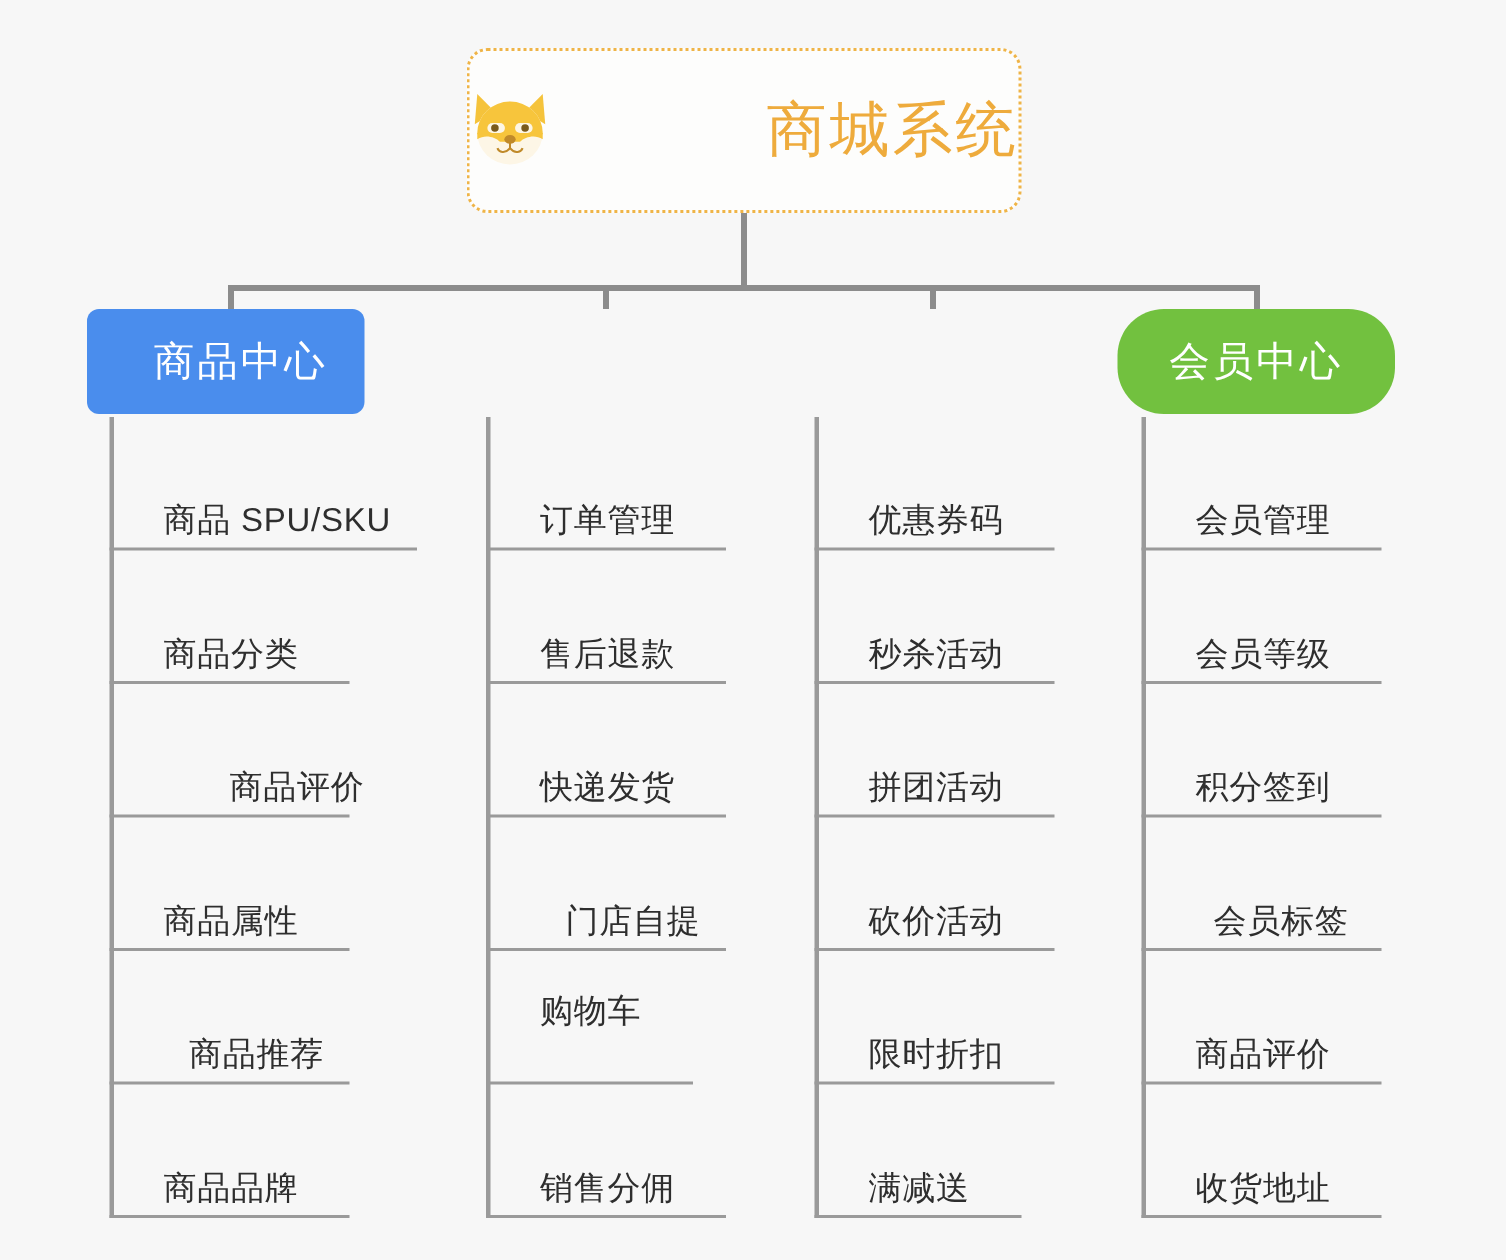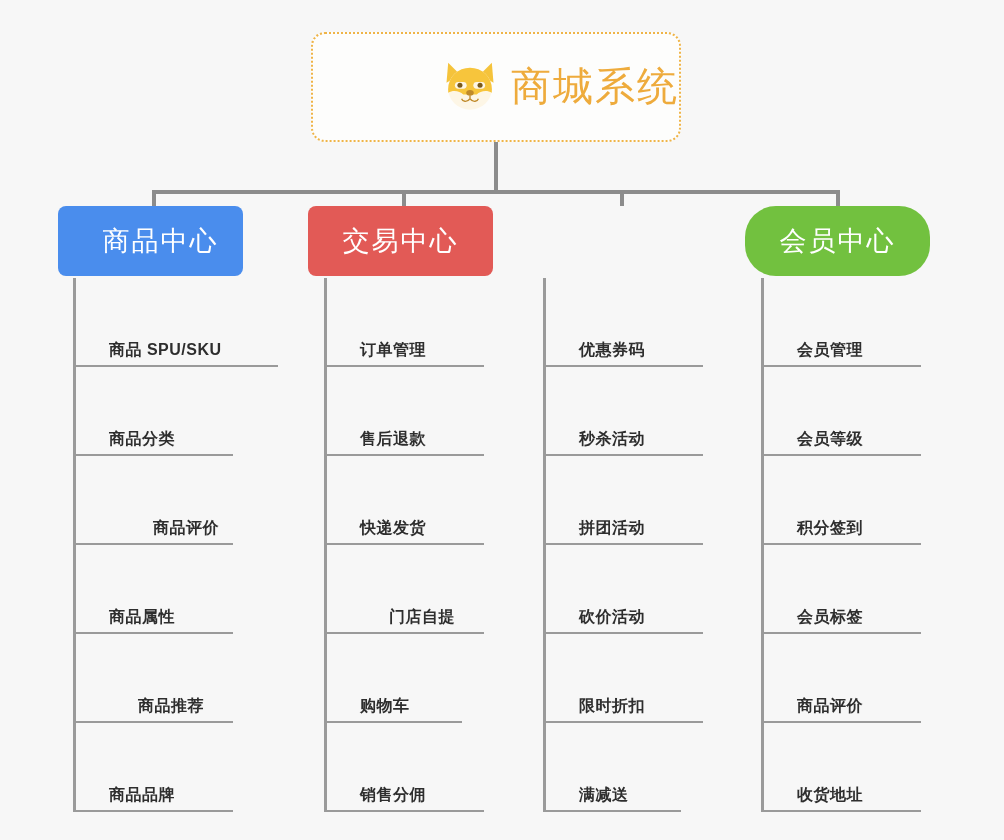--- a/index.html
+++ b/index.html
@@ -28,23 +28,22 @@
     left: 311px;
     top: 32px;
     width: 370px;
     height: 110px;
     box-sizing: border-box;
     background: #fdfdfc;
     border: 2px dotted #efb447;
     border-radius: 14px;
     display: flex;
     align-items: center;
-    justify-content: flex-end;
+    justify-content: space-between;
     gap: 14px;
-    font-family: Liberation Serif, serif;
   }
   .root-title {
     font-size: 40px;
     color: #eeab3c;
     letter-spacing: 2px;
     line-height: 1;
     white-space: nowrap;
   }
   .shiba-icon {
     width: 54px;
@@ -89,27 +88,26 @@
   .leaf-item {
     position: absolute;
     left: 0;
     height: 89px;
     box-sizing: border-box;
     display: flex;
     align-items: flex-end;
     border-bottom: 2px solid #9a9a9a;
   }
   .leaf-label {
-    font-size: 16px;
+    font-size: 22px;
     color: #2e2e2e;
     line-height: 1;
     padding: 0 0 7px 36px;
     white-space: nowrap;
     letter-spacing: 0.5px;
-    font-weight: bold;
   }
 </style>
 </head>
 <body>
 
 <div id="diagram-root">
 
   <div class="root-node">
     <svg class="shiba-icon" viewBox="0 0 64 62" aria-hidden="true">
 
@@ -141,23 +139,20 @@
   <div class="conn conn-h" style="left:152px; top:190px; width:688px; height:4px;"></div>
 
   <div class="conn conn-v" style="left:152px; top:190px; width:4px; height:16px;"></div>
   <div class="conn conn-v" style="left:402px; top:190px; width:4px; height:16px;"></div>
   <div class="conn conn-v" style="left:620px; top:190px; width:4px; height:16px;"></div>
   <div class="conn conn-v" style="left:836px; top:190px; width:4px; height:16px;"></div>
 
   <div class="cat-box" style="left:58px; top:206px; width:185px; background:#4a8ded;padding-left:20px;">
     <span>商品中心</span>
   </div>
-  <div class="cat-box" style="left:308px; top:206px; width:185px; background:#e25a56;">
-    <span>交易中心</span>
-  </div>
   <div class="cat-box" style="left:745px; top:206px; width:185px; background:#72c13f;border-radius:31px;">
     <span>会员中心</span>
   </div>
 
   <div class="leaf-col" style="left:73px;">
     <div class="leaf-spine" style="height:534px;"></div>
     <div class="leaf-item" style="top:0px;   width:205px;">
       <span class="leaf-label">商品 SPU/SKU</span>
     </div>
     <div class="leaf-item" style="top:89px;  width:160px;">
@@ -184,21 +179,21 @@
     </div>
     <div class="leaf-item" style="top:89px;  width:160px;">
       <span class="leaf-label">售后退款</span>
     </div>
     <div class="leaf-item" style="top:178px; width:160px;">
       <span class="leaf-label">快递发货</span>
     </div>
     <div class="leaf-item" style="top:267px; width:160px;justify-content:center;">
       <span class="leaf-label">门店自提</span>
     </div>
-    <div class="leaf-item" style="top:356px; width:138px;">
+    <div class="leaf-item" style="top:356px; width:138px;align-items:center;">
       <span class="leaf-label">购物车</span>
     </div>
     <div class="leaf-item" style="top:445px; width:160px;">
       <span class="leaf-label">销售分佣</span>
     </div>
   </div>
 
   <div class="leaf-col" style="left:543px;">
     <div class="leaf-spine" style="height:534px;"></div>
     <div class="leaf-item" style="top:0px;   width:160px;">
@@ -225,21 +220,21 @@
     <div class="leaf-spine" style="height:534px;"></div>
     <div class="leaf-item" style="top:0px;   width:160px;">
       <span class="leaf-label">会员管理</span>
     </div>
     <div class="leaf-item" style="top:89px;  width:160px;">
       <span class="leaf-label">会员等级</span>
     </div>
     <div class="leaf-item" style="top:178px; width:160px;">
       <span class="leaf-label">积分签到</span>
     </div>
-    <div class="leaf-item" style="top:267px; width:160px;">
+    <div class="leaf-item" style="top:267px; width:160px;padding-left:12px;">
       <span class="leaf-label">会员标签</span>
     </div>
     <div class="leaf-item" style="top:356px; width:160px;">
       <span class="leaf-label">商品评价</span>
     </div>
     <div class="leaf-item" style="top:445px; width:160px;">
       <span class="leaf-label">收货地址</span>
     </div>
   </div>
 

